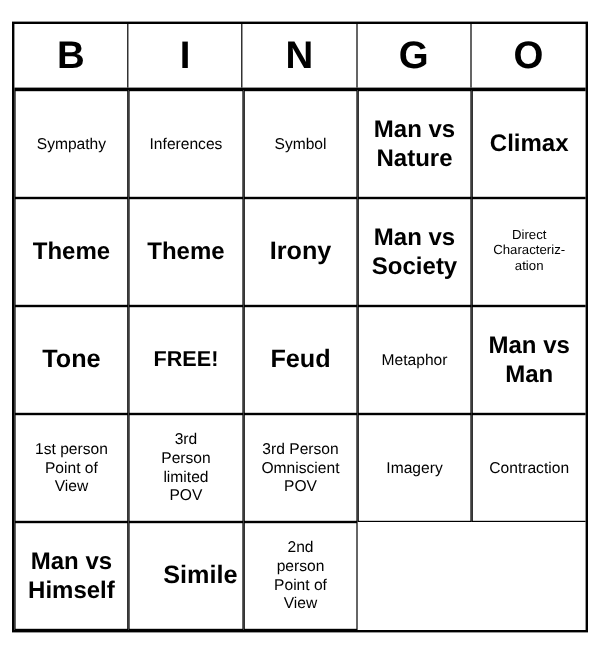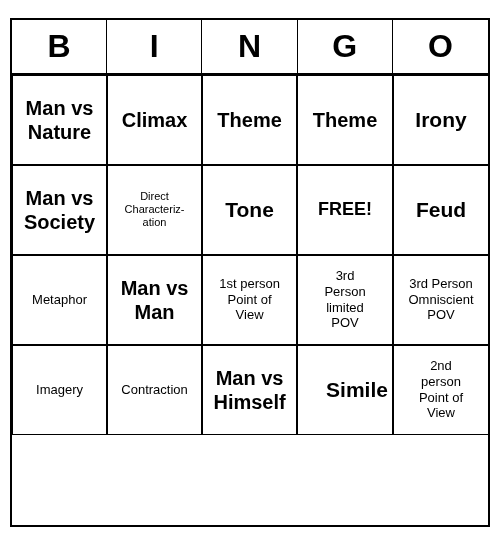--- a/index.html
+++ b/index.html
@@ -96,20 +96,29 @@
 <div class="bingo-card">
   <div class="bingo-header">
   <div class="bingo-header-cell">B</div>
       <div class="bingo-header-cell">I</div>
       <div class="bingo-header-cell">N</div>
       <div class="bingo-header-cell">G</div>
       <div class="bingo-header-cell">O</div>
     </div>
   <div class="bingo-grid">
       <div class="bingo-cell">
+        <span class="cell-text" style="white-space: pre-line;">Sympathy</span>
+      </div>
+      <div class="bingo-cell">
+        <span class="cell-text" style="white-space: pre-line;">Inferences</span>
+      </div>
+      <div class="bingo-cell">
+        <span class="cell-text" style="white-space: pre-line;">Symbol</span>
+      </div>
+      <div class="bingo-cell">
         <span class="large-text" style="white-space: pre-line;">Man vs
 Nature</span>
       </div>
       <div class="bingo-cell">
         <span class="large-text" style="white-space: pre-line;">Climax</span>
       </div>
       <div class="bingo-cell">
         <span class="large-text" style="white-space: pre-line;">Theme</span>
       </div>
       <div class="bingo-cell">

